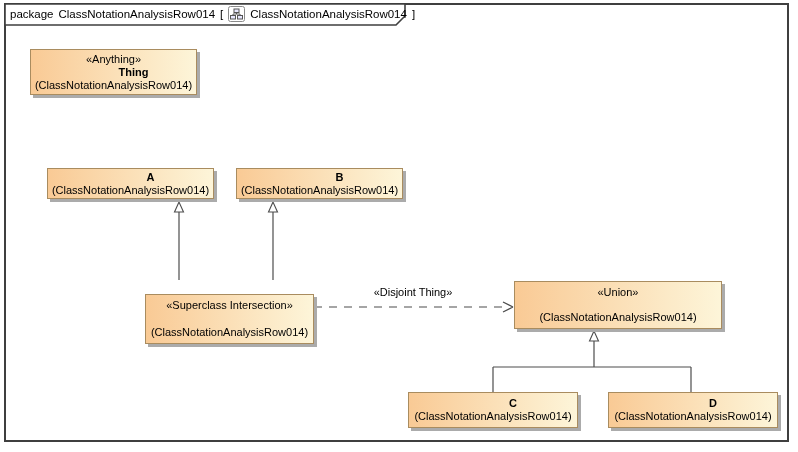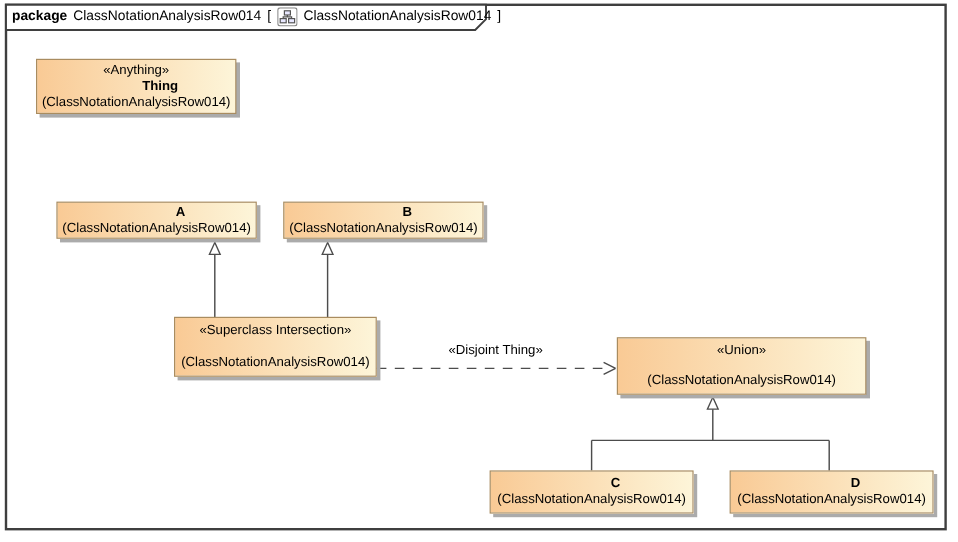--- a/index.html
+++ b/index.html
@@ -9,21 +9,21 @@
   }
   .frame{
     position:absolute;left:4px;top:3px;width:785px;height:439px;
     border:2px solid #3f3f3f;box-sizing:border-box;background:transparent;
   }
   .tab-svg{position:absolute;left:0;top:0;width:798px;height:452px;pointer-events:none;}
   .tab-text{
     position:absolute;left:10px;top:6px;height:16px;display:flex;align-items:center;gap:5px;
     white-space:nowrap;font-size:11.5px;
   }
-  .tab-text .kw{font-weight:bold;}
+  .tab-text .kw{font-weight:normal;}
   .uml-box{
     position:absolute;box-sizing:border-box;
     border:1px solid #a98c5f;
     background:linear-gradient(90deg,#f9c販 0%,#fdf5d9 100%);
     background:linear-gradient(90deg,#f9c避,#fdf5d9);
     background:linear-gradient(90deg,#f9ca95 0%,#fdf5d9 100%);
     box-shadow:3px 3px 0 #ababab;
     display:flex;flex-direction:column;align-items:center;justify-content:center;
     text-align:center;line-height:13px;
   }
@@ -98,21 +98,21 @@
   <div class="uml-box" style="left:47px;top:168px;width:167px;height:31px;">
     <div class="cname">A</div>
     <div>(ClassNotationAnalysisRow014)</div>
   </div>
 
   <div class="uml-box" style="left:236px;top:168px;width:167px;height:31px;">
     <div class="cname">B</div>
     <div>(ClassNotationAnalysisRow014)</div>
   </div>
 
-  <div class="uml-box spread" style="left:145px;top:264px;width:169px;height:50px;">
+  <div class="uml-box spread" style="left:145px;top:294px;width:169px;height:50px;">
     <div>«Superclass Intersection»</div>
     <div class="cname"></div>
     <div>(ClassNotationAnalysisRow014)</div>
   </div>
 
   <div class="uml-box spread" style="left:514px;top:281px;width:208px;height:48px;">
     <div>«Union»</div>
     <div class="cname"></div>
     <div>(ClassNotationAnalysisRow014)</div>
   </div>

